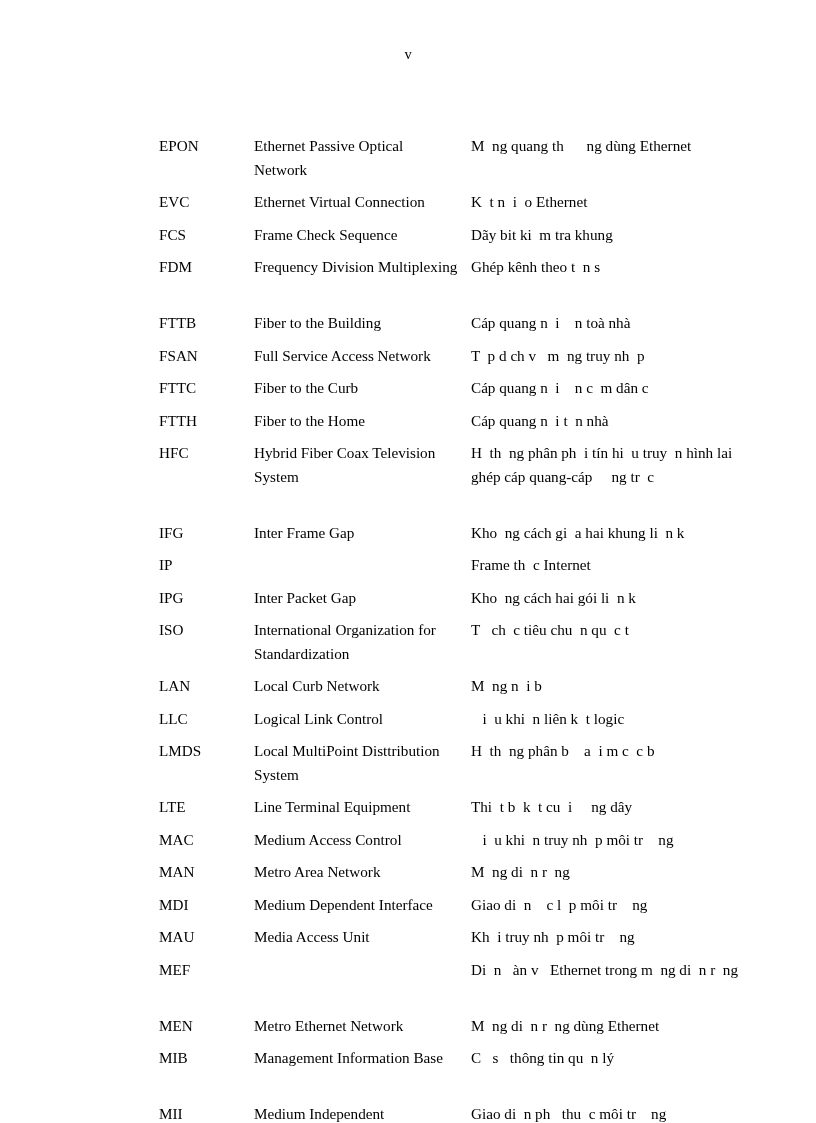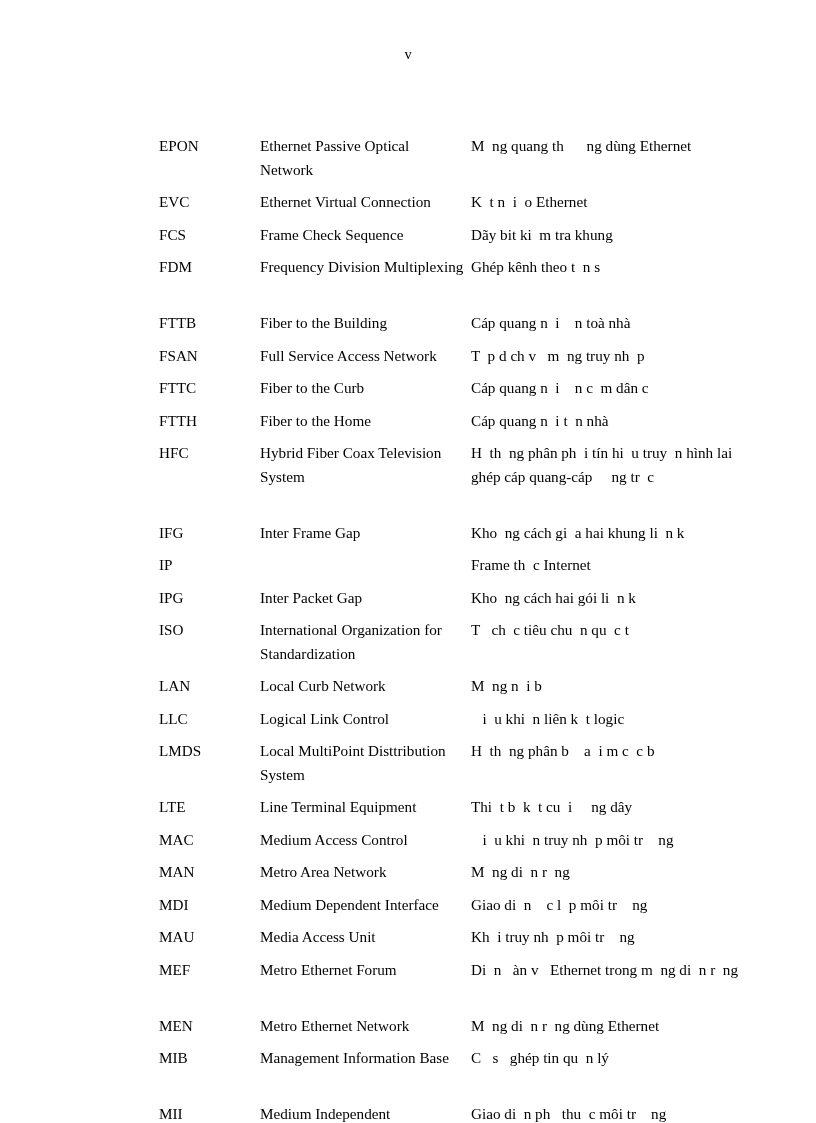--- a/index.html
+++ b/index.html
@@ -50,21 +50,21 @@
     top: 0;
     font-size: 15.2px;
     line-height: 23.5px;
     white-space: pre-wrap;
   }
   .col-abbr {
     left: 0;
     width: 92px;
   }
   .col-eng {
-    left: 101px;
+    left: 95px;
     width: 205px;
   }
   .col-vie {
     left: 312px;
     width: 288px;
   }
   
   .row-sizer {
     visibility: hidden;
     font-size: 15.2px;
@@ -201,34 +201,33 @@
         <span class="row-sizer" style="height: 23.5px;">&nbsp;</span>
       </div>
       <div class="entry">
         <span class="cell col-abbr">MAU</span>
         <span class="cell col-eng">Media Access Unit</span>
         <span class="cell col-vie">Kh  i truy nh  p môi tr    ng</span>
         <span class="row-sizer" style="height: 23.5px;">&nbsp;</span>
       </div>
       <div class="entry">
         <span class="cell col-abbr">MEF</span>
-        <span class="cell col-eng">Metro Ethernet Forum</span>
         <span class="cell col-vie">Di  n   àn v   Ethernet trong m  ng di  n r  ng</span>
         <span class="row-sizer" style="height: 47px;">&nbsp;</span>
       </div>
       <div class="entry">
         <span class="cell col-abbr">MEN</span>
         <span class="cell col-eng">Metro Ethernet Network</span>
         <span class="cell col-vie">M  ng di  n r  ng dùng Ethernet</span>
         <span class="row-sizer" style="height: 23.5px;">&nbsp;</span>
       </div>
       <div class="entry">
         <span class="cell col-abbr">MIB</span>
         <span class="cell col-eng">Management Information Base</span>
-        <span class="cell col-vie">C   s   ghép tin qu  n lý</span>
+        <span class="cell col-vie">C   s   thông tin qu  n lý</span>
         <span class="row-sizer" style="height: 47px;">&nbsp;</span>
       </div>
       <div class="entry">
         <span class="cell col-abbr">MII</span>
         <span class="cell col-eng">Medium Independent</span>
         <span class="cell col-vie">Giao di  n ph   thu  c môi tr    ng</span>
         <span class="row-sizer" style="height: 23.5px;">&nbsp;</span>
       </div>
     </div>
 

